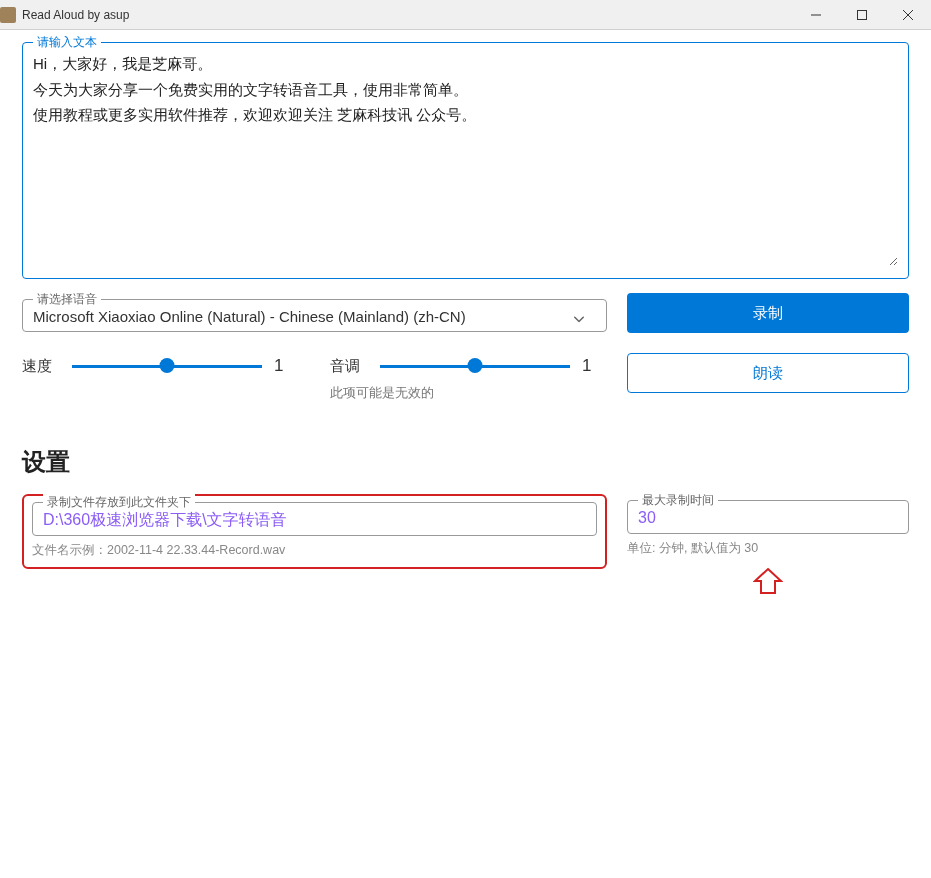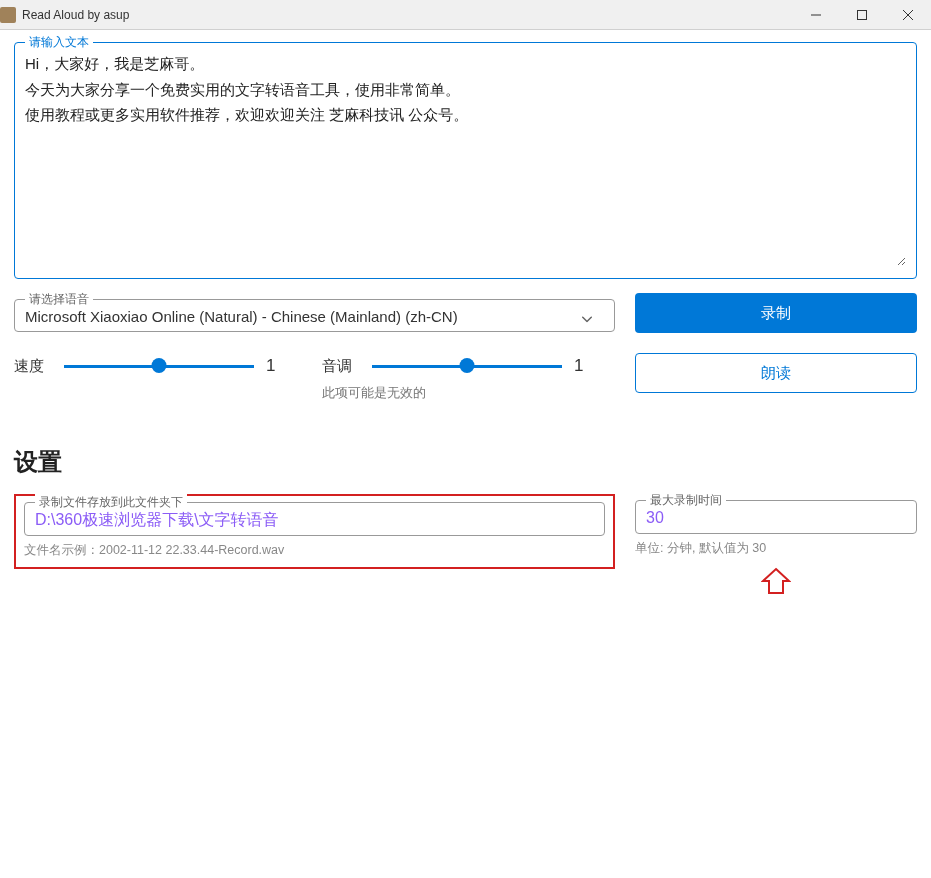--- a/index.html
+++ b/index.html
@@ -33,21 +33,21 @@
 .tb-btn {
   width: 46px;
   height: 30px;
   display: flex;
   align-items: center;
   justify-content: center;
   cursor: pointer;
 }
 .tb-btn svg { stroke: #333; stroke-width: 1; fill: none; }
 .content {
-  padding: 12px 14px;
+  padding: 12px 22px;
 }
 .fieldset {
   position: relative;
   border: 1px solid #0078d7;
   border-radius: 4px;
   padding: 8px 10px;
   margin-bottom: 14px;
 }
 .fieldset-plain {
   position: relative;
@@ -166,21 +166,21 @@
 .settings-left {
   flex: 1;
   position: relative;
 }
 .settings-right {
   width: 282px;
   position: relative;
 }
 .redbox {
   border: 2px solid #d32020;
-  border-radius: 0;
+  border-radius: 6px;
   padding: 6px 8px 8px;
 }
 .input-line {
   border: none;
   outline: none;
   width: 100%;
   font-size: 16px;
   color: #8b5cf6;
   font-family: inherit;
   padding: 2px 0;
@@ -281,21 +281,21 @@
 
   <div class="section-title">设置</div>
 
   <div class="settings-row">
     <div class="settings-left">
       <div class="redbox">
         <div class="fieldset-plain">
           <span class="legend legend-plain">录制文件存放到此文件夹下</span>
           <input class="input-line" value="D:\360极速浏览器下载\文字转语音" style="">
         </div>
-        <div class="helper">文件名示例：2002-11-12 22.33.44-Record.wav</div>
+        <div class="helper">文件名示例：2002-11-4 22.33.44-Record.wav</div>
       </div>
     </div>
     <div class="settings-right">
       <div class="fieldset-plain" style="margin-top:6px;">
         <span class="legend legend-plain">最大录制时间</span>
         <input class="input-line" value="30" style="">
       </div>
       <div class="helper">单位: 分钟, 默认值为 30</div>
       <div class="red-arrow">
         <svg width="30" height="28">

